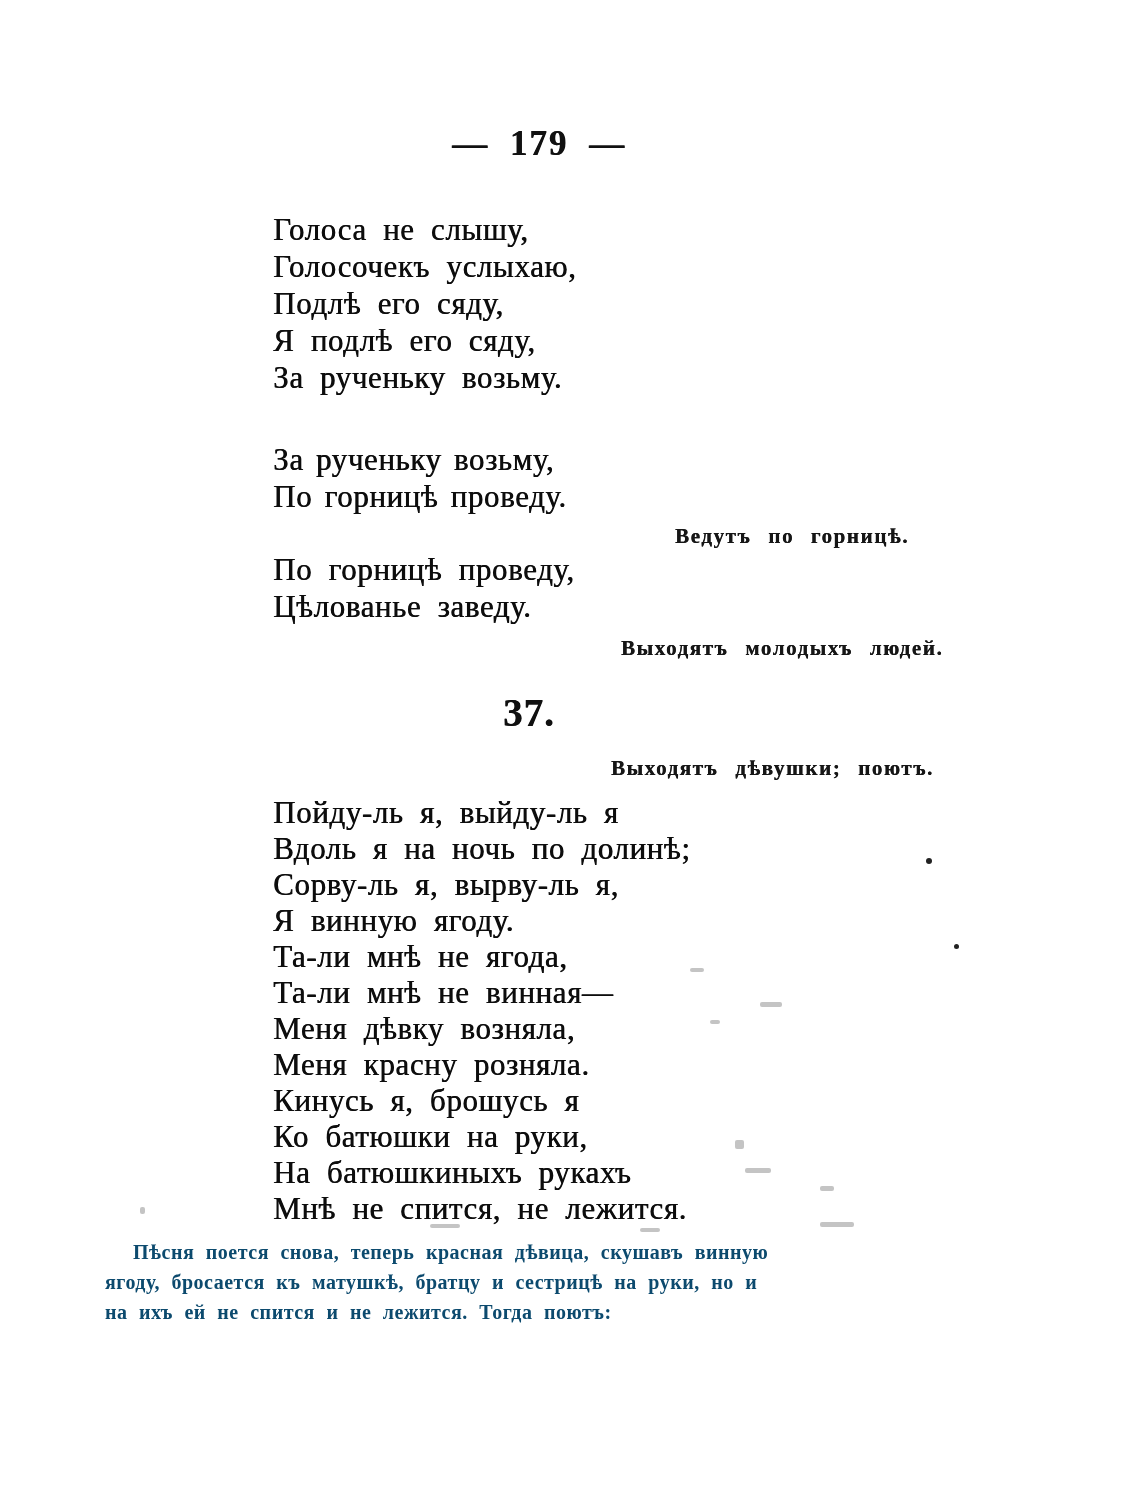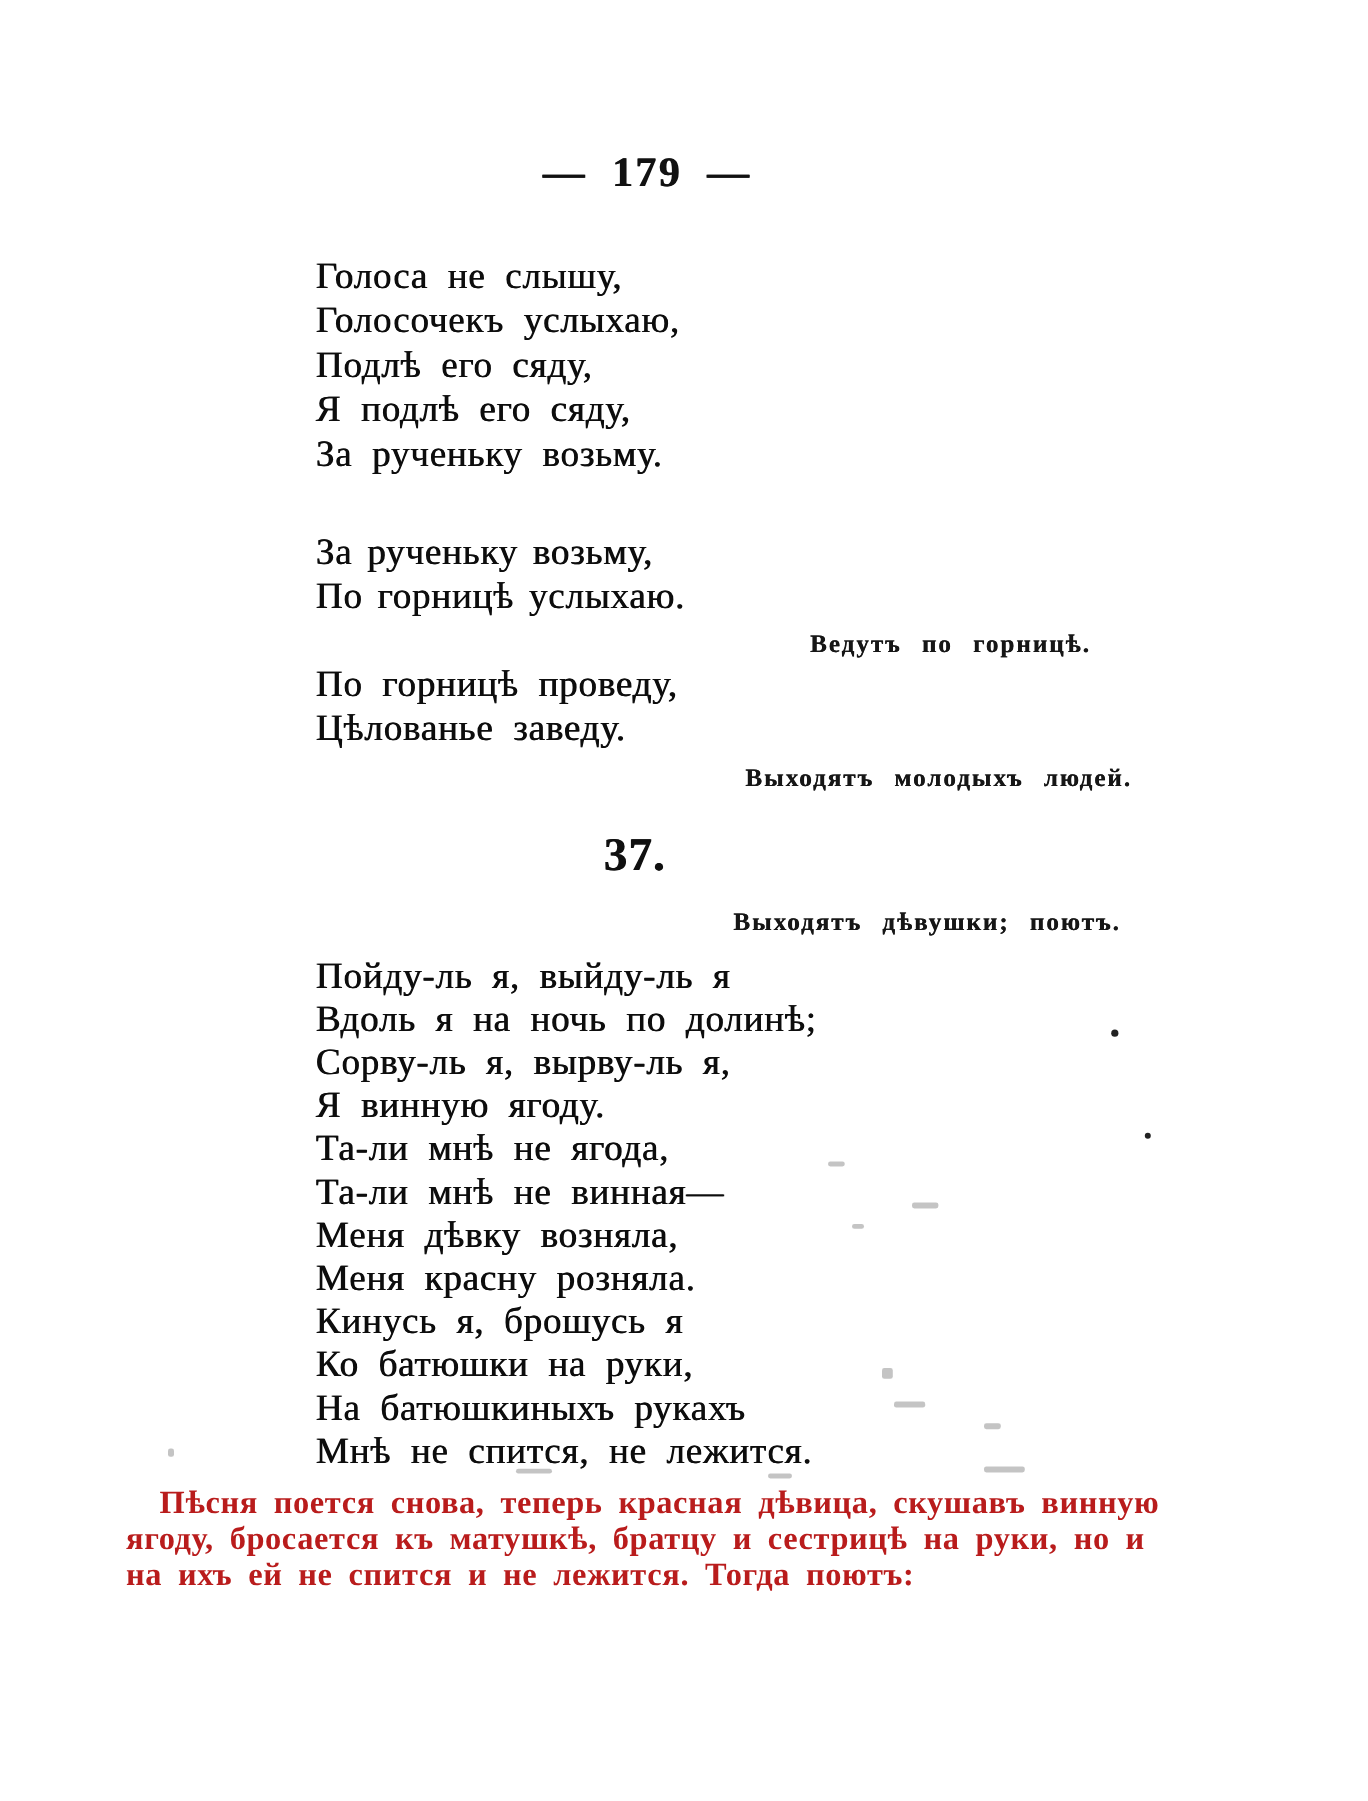--- a/index.html
+++ b/index.html
@@ -17,21 +17,21 @@
     position: absolute; top: 124px; left: 0; width: 1078px;
     text-align: center;
     font-size: 35px; font-weight: bold;
     letter-spacing: 2px; word-spacing: 10px;
     color: #111;
     text-shadow: 0.6px 0 currentColor;
     white-space: nowrap;
   }
 
   .poem-line {
-    position: absolute; left: 263px;
+    position: absolute; left: 273px;
     font-size: 31px; line-height: 37px;
     white-space: nowrap;
     word-spacing: 8px; letter-spacing: 0.6px;
     color: #0d0d0d;
     text-shadow: 0.55px 0 currentColor;
   }
 
   .direction {
     position: absolute;
     font-size: 21px; font-weight: bold;
@@ -43,24 +43,24 @@
 
   .song-number {
     position: absolute; top: 690px; left: 503px;
     font-size: 39px; font-weight: bold;
     letter-spacing: 1px; color: #101010;
     text-shadow: 0.6px 0 currentColor;
   }
 
   .footnote-line {
     position: absolute; left: 105px;
-    font-size: 27px; font-weight: bold;
+    font-size: 20px; font-weight: bold;
     line-height: 30px; white-space: nowrap;
     letter-spacing: 0.5px; word-spacing: 6px;
-    color: #b91c1c;
+    color: #0c4a6e;
   }
   .footnote-line.indented { left: 133px; }
 
   
   .speck { position: absolute; background: #222; border-radius: 50%; }
   .smudge { position: absolute; background: #555; opacity: .35; border-radius: 2px; }
 </style>
 </head>
 <body>
 
@@ -72,21 +72,21 @@
     <div class="poem-line" style="top:211px">Голоса не слышу,</div>
     <div class="poem-line" style="top:248px">Голосочекъ услыхаю,</div>
     <div class="poem-line" style="top:285px">Подлѣ его сяду,</div>
     <div class="poem-line" style="top:322px">Я подлѣ его сяду,</div>
     <div class="poem-line" style="top:359px">За рученьку возьму.</div>
   </div>
 
 
   <div>
     <div class="poem-line" style="top:441px; word-spacing:4px">За рученьку возьму,</div>
-    <div class="poem-line" style="top:478px; word-spacing:4px">По горницѣ услыхаю.</div>
+    <div class="poem-line" style="top:478px; word-spacing:4px">По горницѣ проведу.</div>
   </div>
 
   <div class="direction" style="top:524px; left:675px">Ведутъ по горницѣ.</div>
 
   <div>
     <div class="poem-line" style="top:551px">По горницѣ проведу,</div>
     <div class="poem-line" style="top:588px">Цѣлованье заведу.</div>
   </div>
 
   <div class="direction" style="top:636px; left:621px">Выходятъ молодыхъ людей.</div>

